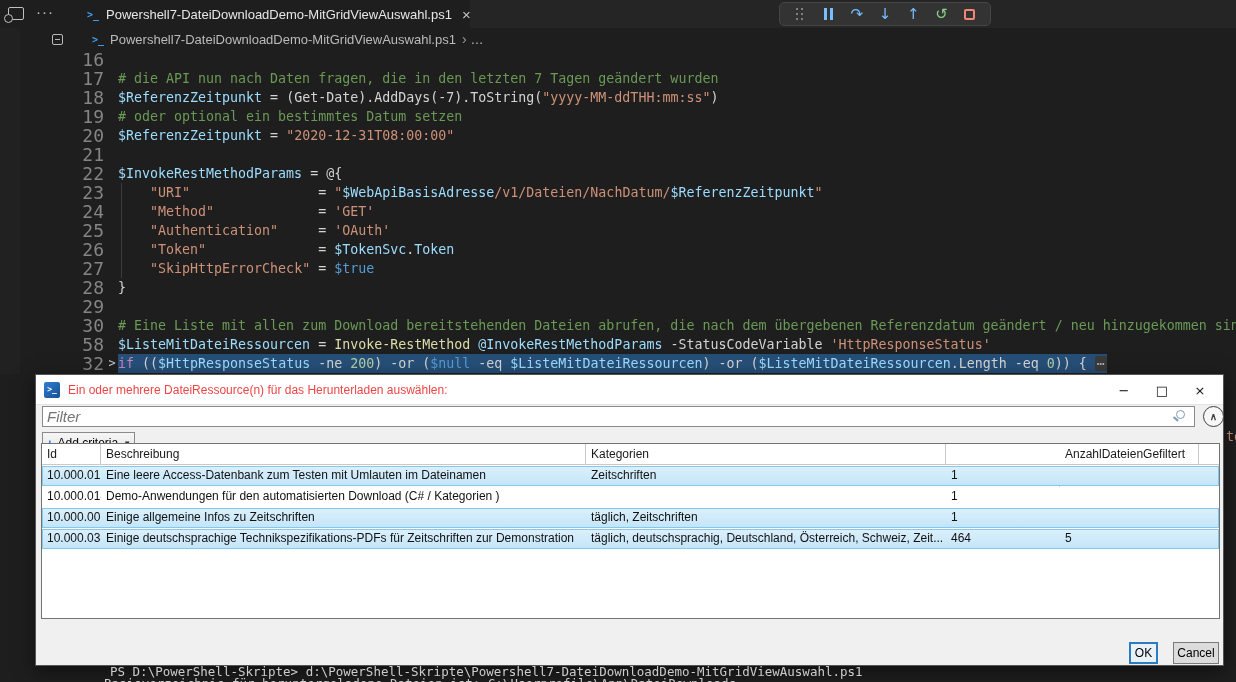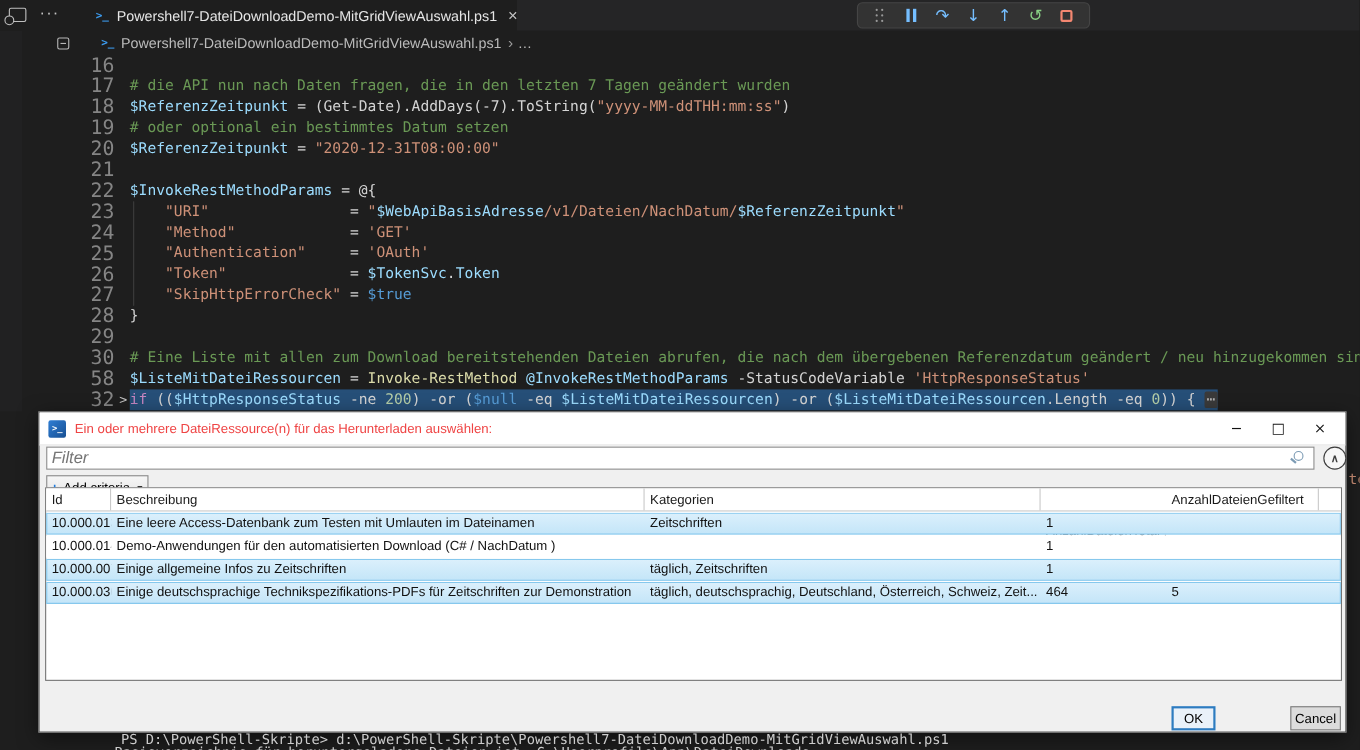--- a/index.html
+++ b/index.html
@@ -73,21 +73,21 @@
   .grid { position:absolute; left:5px; top:68px; width:1179px; height:176px; background:#fff; border:1px solid #737373; }
   .ghead { position:absolute; left:0; top:0; width:100%; height:21px; background:#fff; border-bottom:1px solid #c9c9c9; display:flex; }
   .hcell { height:20px; line-height:20px; font-size:12px; color:#1a1a1a; padding-left:5px; border-right:1px solid #c9c9c9; overflow:hidden; white-space:nowrap; cursor:pointer; }
   .hfill { flex:1; border-right:none; }
   .grows { position:absolute; left:0; top:22px; width:100%; }
   .grow { position:relative; height:20px; margin-bottom:1px; display:flex; background:#fff; }
   .grow.selected { background:linear-gradient(#dcf0fc,#c3e5f8); box-shadow:inset 0 0 0 1px #86c8ed; }
   .gcell { height:20px; line-height:19px; font-size:12px; color:#111; padding-left:5px; overflow:hidden; white-space:nowrap; }
 
   .btn { position:absolute; height:22px; font-size:12px; color:#000; display:flex; align-items:center; justify-content:center; cursor:pointer; }
-  .btn-ok { left:1029px; top:267px; width:40px; background:#e9f1f9; border:2px solid #2d7cc0; }
+  .btn-ok { left:1093px; top:267px; width:29px; background:#e9f1f9; border:2px solid #2d7cc0; }
   .btn-cancel { left:1137px; top:267px; width:46px; background:#dcdcdc; border:1px solid #7a7a7a; }
 
   
   .term-line { position:absolute; font-family:"DejaVu Sans Mono", monospace; font-size:12.5px; color:#cccccc; white-space:pre; }
   .term-1 { left:110px; top:664px; }
   .term-2 { left:104px; top:676px; height:6px; overflow:hidden; }
 </style>
 </head>
 <body>
 
@@ -194,21 +194,21 @@
     <div class="grows" id="grid-rows">
         <div class="grow selected">
           <div class="gcell" style="width: 59px;">10.000.013</div>
           <div class="gcell" style="width: 485px;">Eine leere Access-Datenbank zum Testen mit Umlauten im Dateinamen</div>
           <div class="gcell" style="width: 360px;">Zeitschriften</div>
           <div class="gcell" style="width: 114px;">1</div>
           <div class="gcell" style="width: 139px;"></div>
         </div>
         <div class="grow">
           <div class="gcell" style="width: 59px;">10.000.014</div>
-          <div class="gcell" style="width: 485px;">Demo-Anwendungen für den automatisierten Download (C# / NachDatum )</div>
+          <div class="gcell" style="width: 485px;">Demo-Anwendungen für den automatisierten Download (C# / Kategorien )</div>
           <div class="gcell" style="width: 360px;"></div>
           <div class="gcell" style="width: 114px;">1</div>
           <div class="gcell" style="width: 139px;"></div>
         </div>
         <div class="grow selected">
           <div class="gcell" style="width: 59px;">10.000.007</div>
           <div class="gcell" style="width: 485px;">Einige allgemeine Infos zu Zeitschriften</div>
           <div class="gcell" style="width: 360px;">täglich, Zeitschriften</div>
           <div class="gcell" style="width: 114px;">1</div>
           <div class="gcell" style="width: 139px;"></div>

